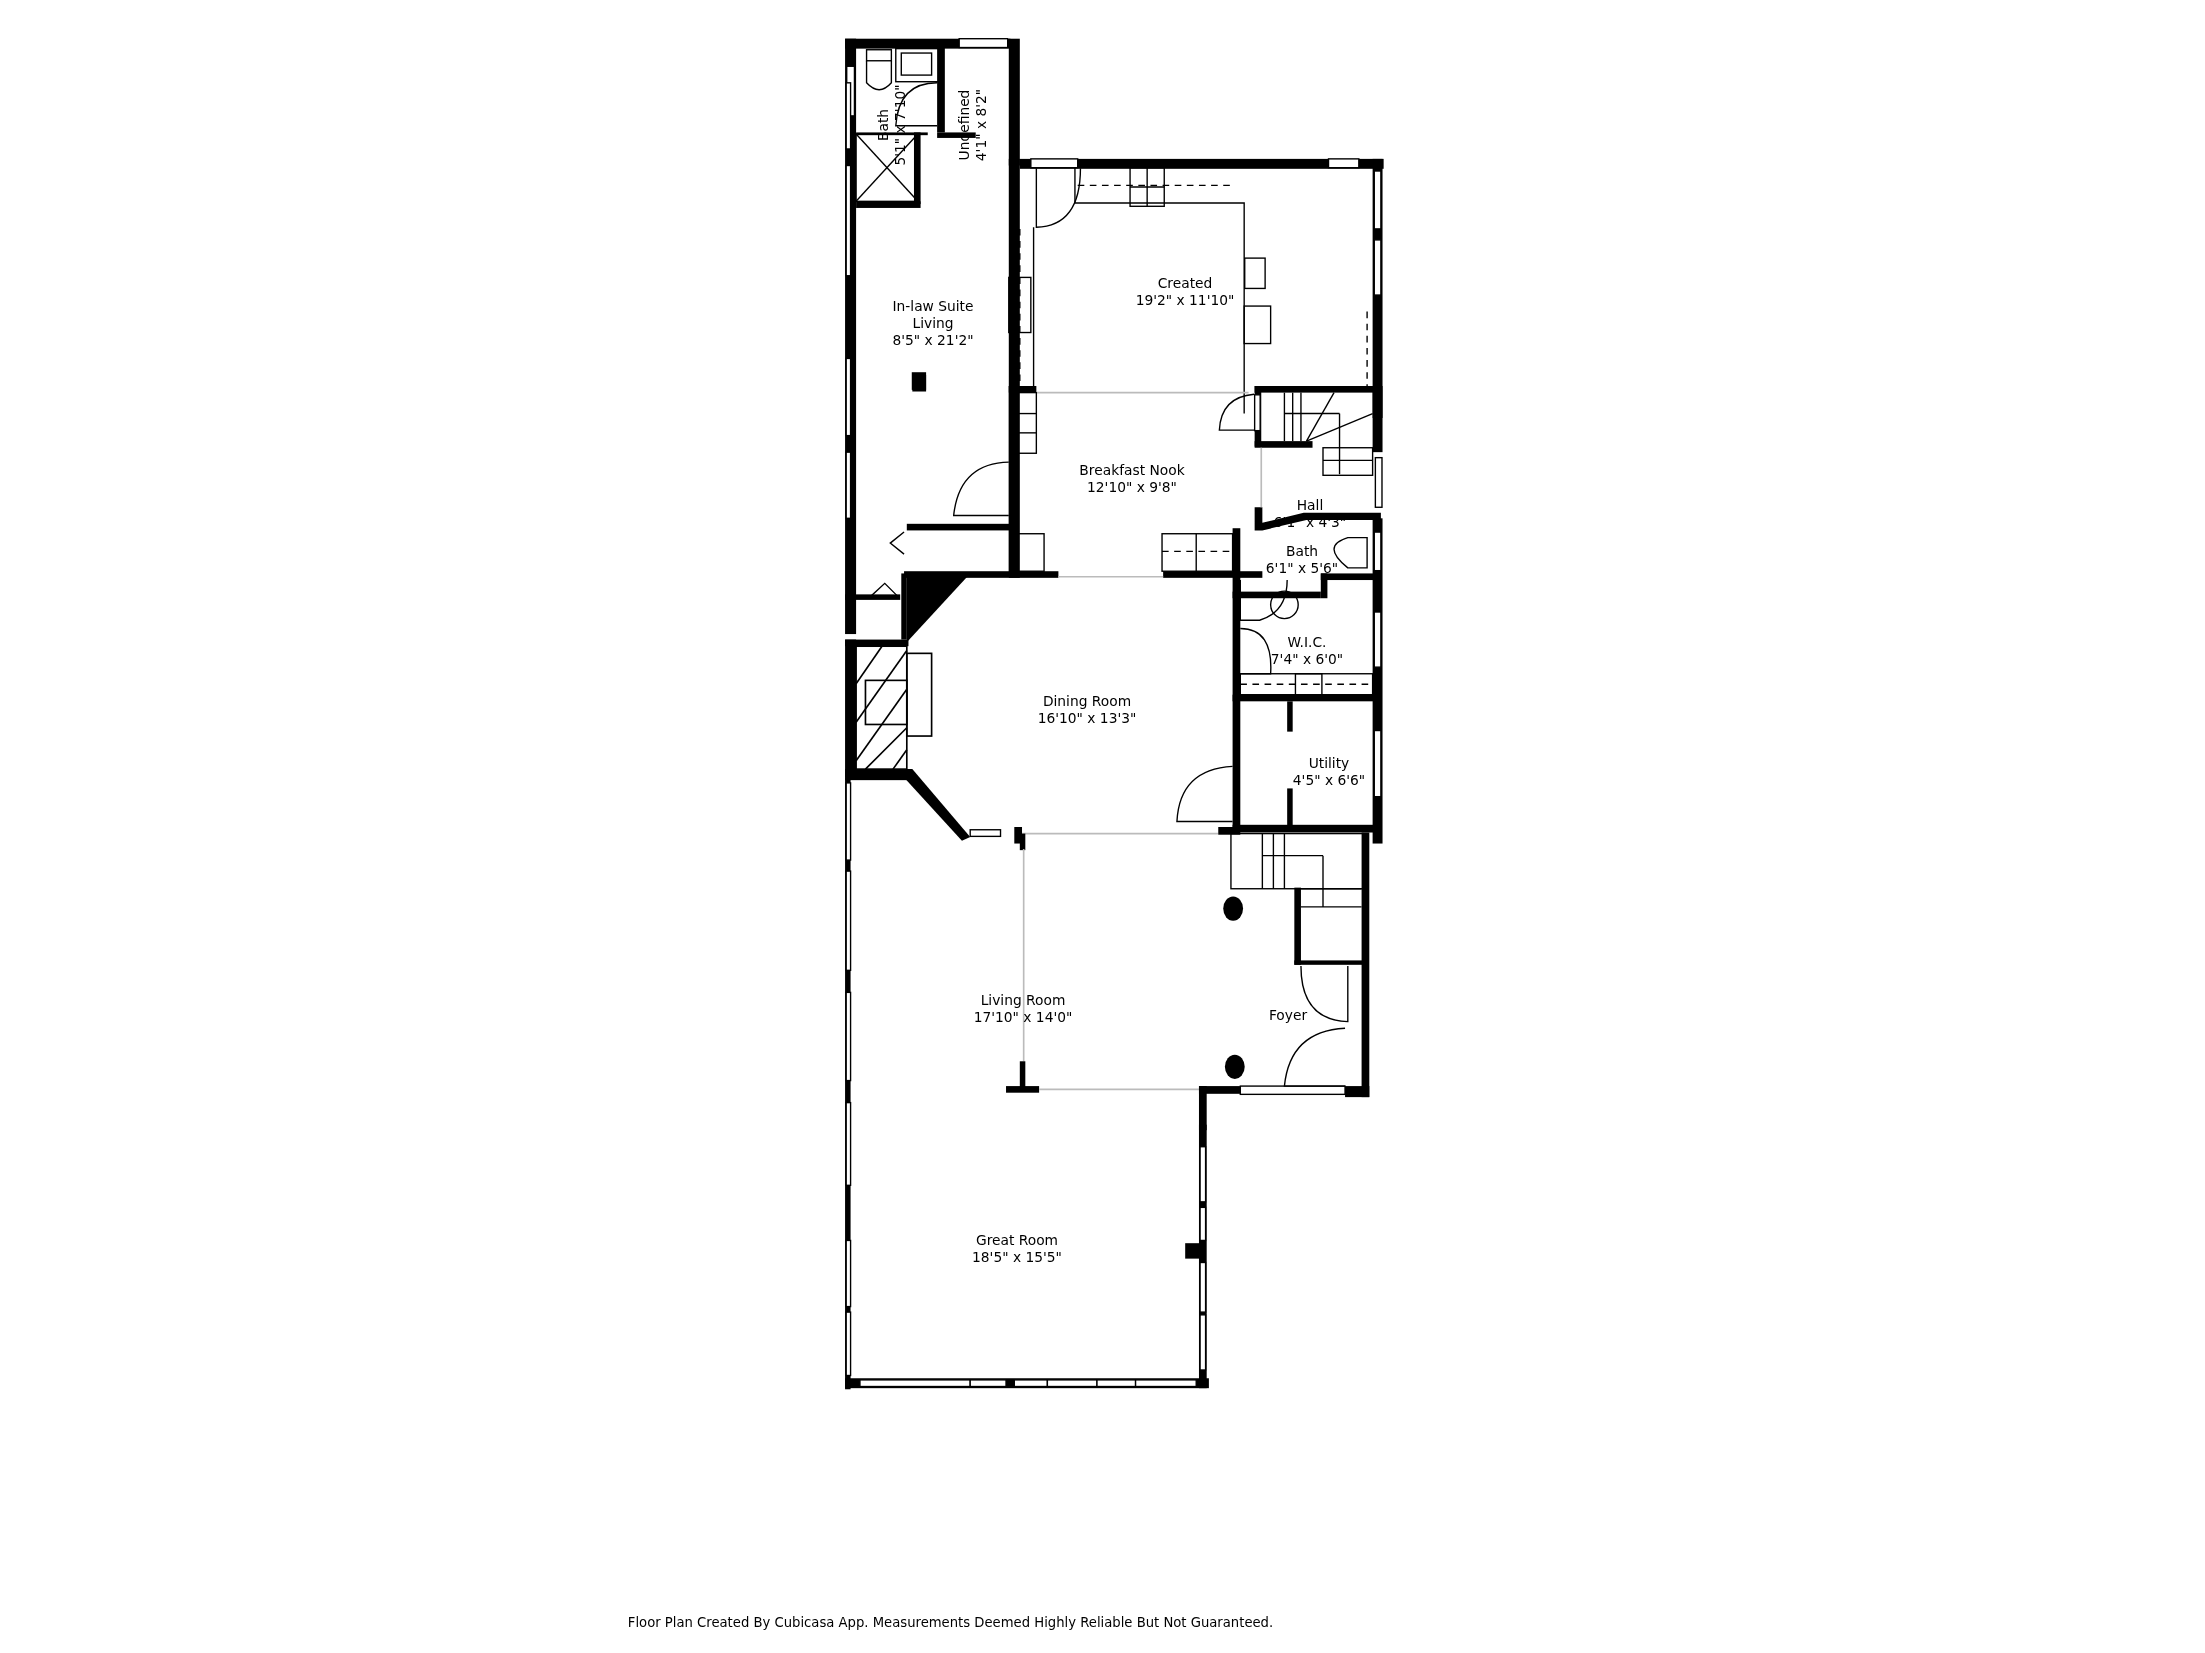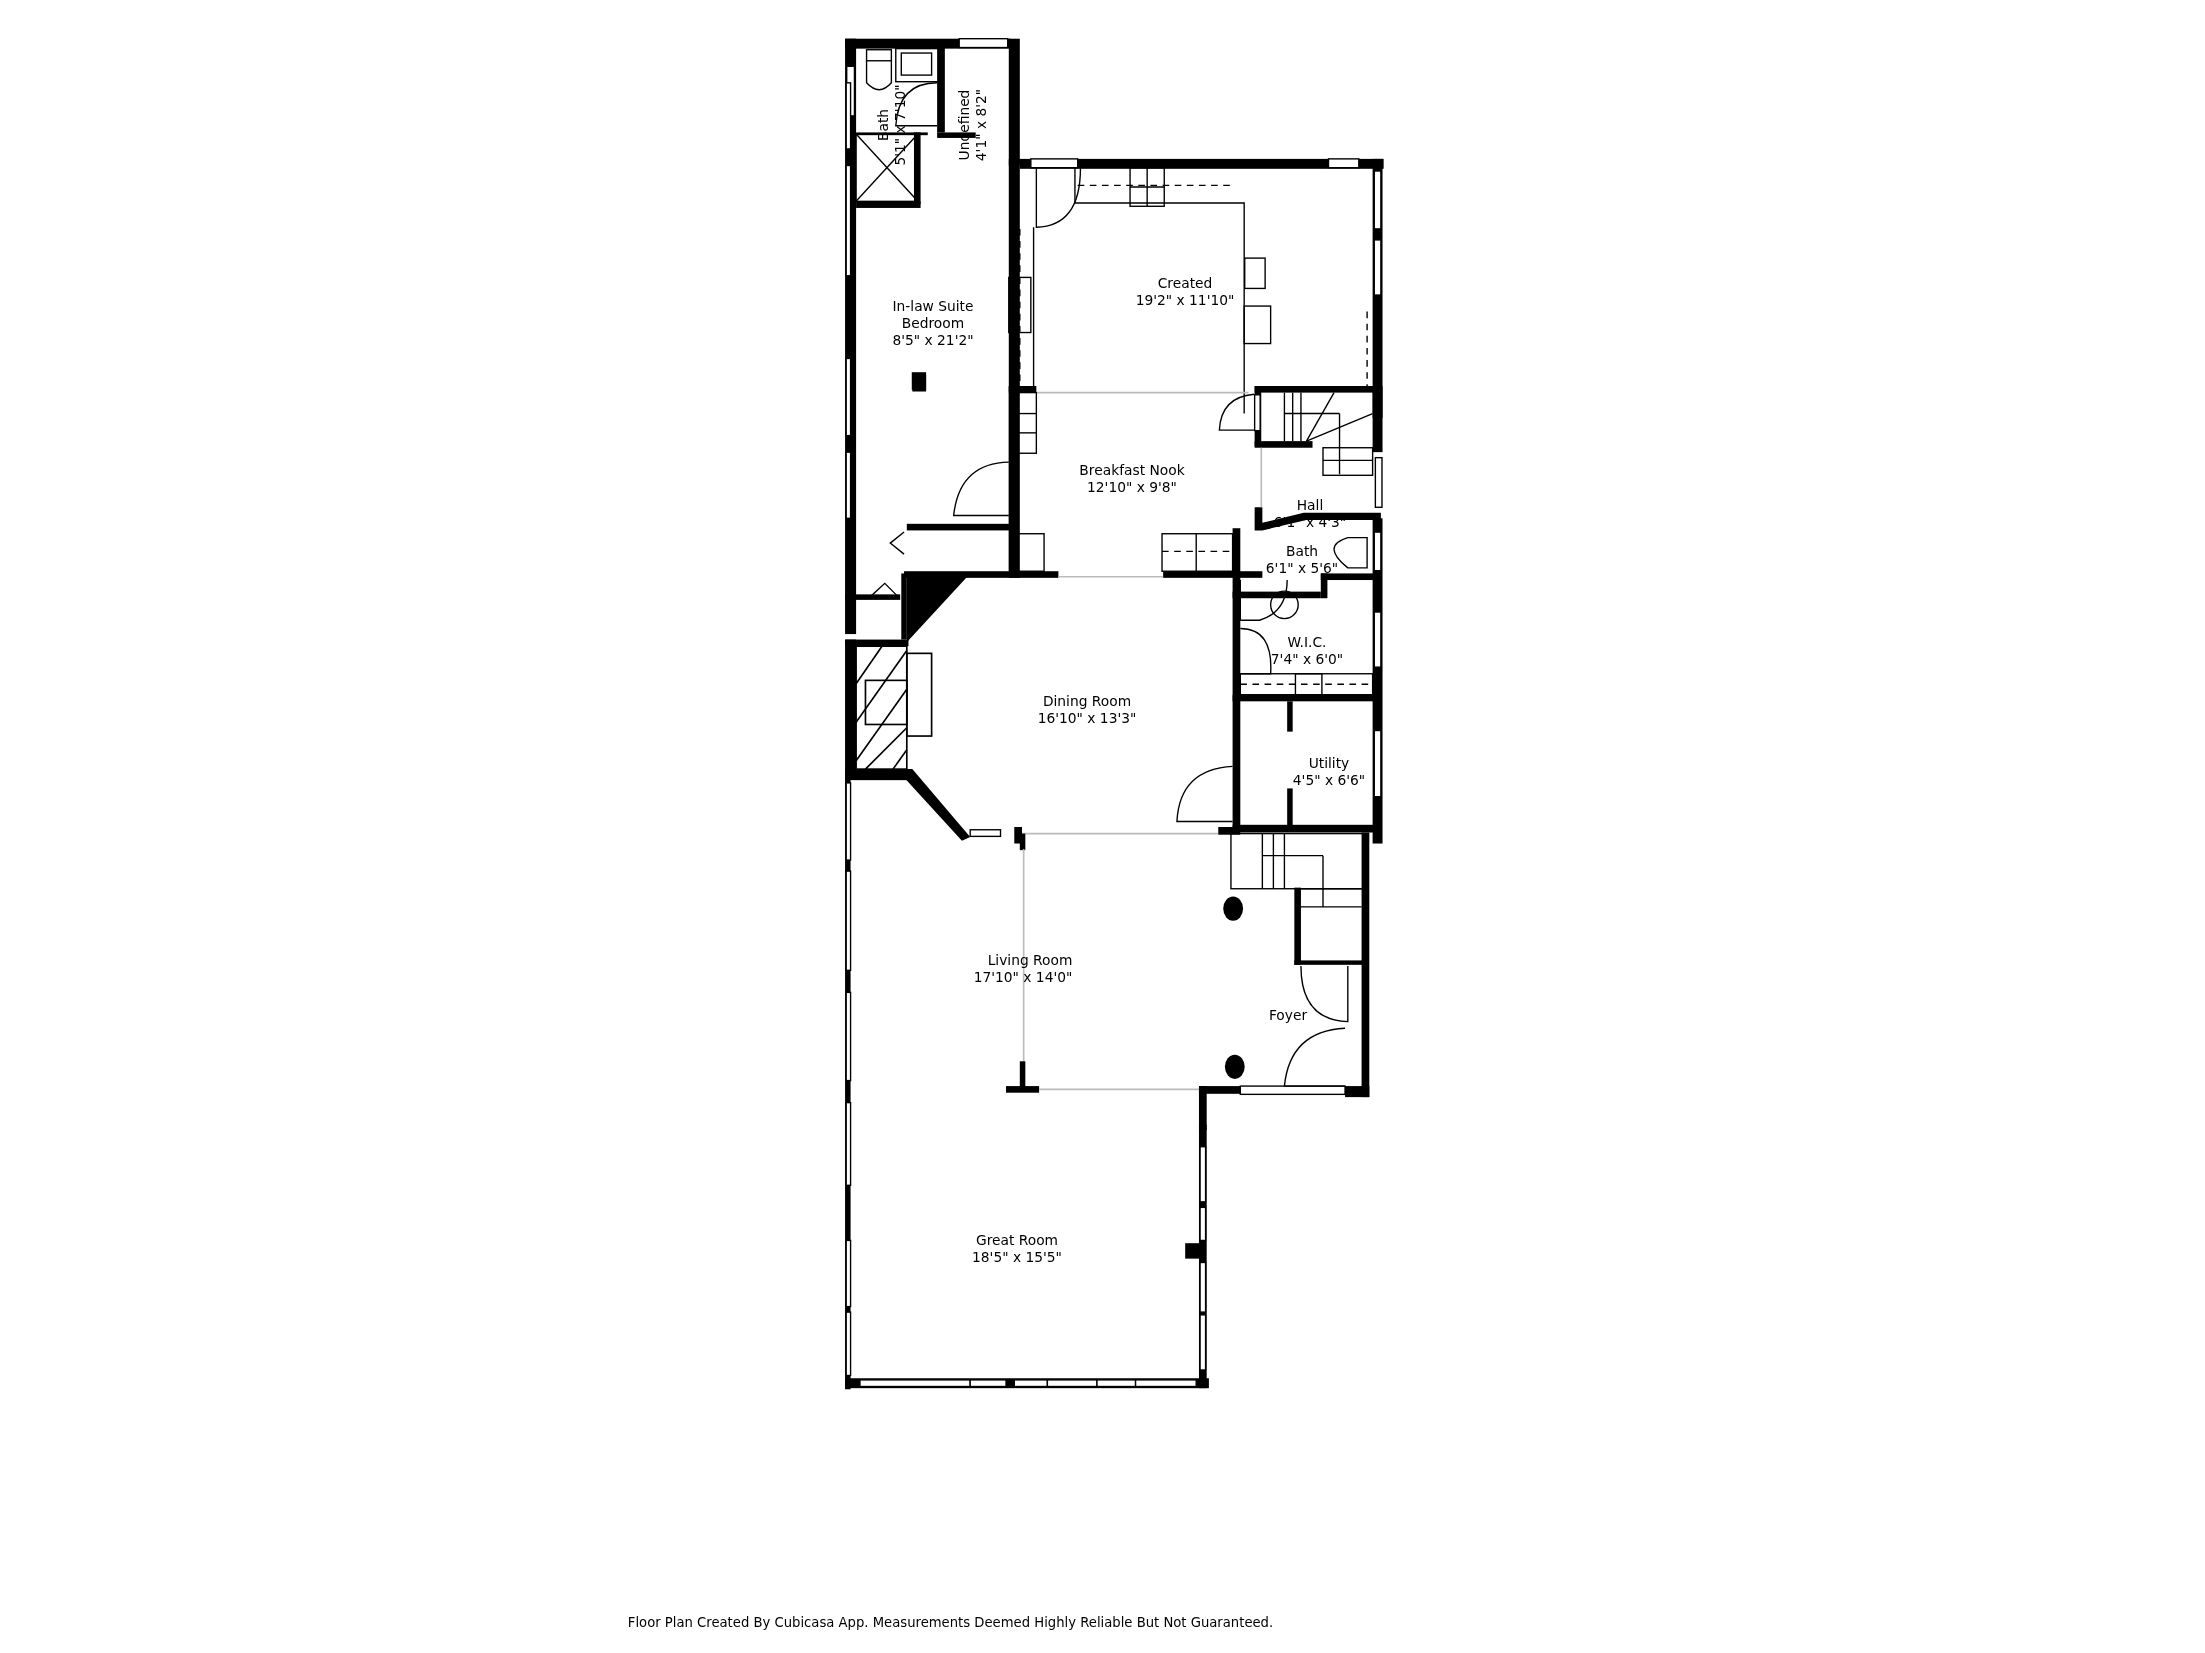--- a/index.html
+++ b/index.html
@@ -240,21 +240,21 @@
 <div class="room-label rot" style="left:892px; top:108px;">
   <span>Bath</span>
   <span>5'1" x 7'10"</span>
 </div>
 <div class="room-label rot" style="left:973px; top:108px;">
   <span>Undefined</span>
   <span>4'1" x 8'2"</span>
 </div>
 <div class="room-label" style="left:933px; top:298px;">
   <span>In-law Suite</span>
-  <span>Bedroom</span>
+  <span>Living</span>
   <span>8'5" x 21'2"</span>
 </div>
 <div class="room-label" style="left:1185px; top:275px;">
   <span>Created</span>
   <span>19'2" x 11'10"</span>
 </div>
 <div class="room-label" style="left:1132px; top:462px;">
   <span>Breakfast Nook</span>
   <span>12'10" x 9'8"</span>
 </div>
@@ -271,21 +271,21 @@
   <span>7'4" x 6'0"</span>
 </div>
 <div class="room-label" style="left:1087px; top:693px;">
   <span>Dining Room</span>
   <span>16'10" x 13'3"</span>
 </div>
 <div class="room-label" style="left:1329px; top:755px;">
   <span>Utility</span>
   <span>4'5" x 6'6"</span>
 </div>
-<div class="room-label" style="left:1023px; top:952px;text-align:right;">
+<div class="room-label" style="left:1023px; top:992px;">
   <span>Living Room</span>
   <span>17'10" x 14'0"</span>
 </div>
 <div class="room-label" style="left:1288px; top:1007px;">
   <span>Foyer</span>
 </div>
 <div class="room-label" style="left:1017px; top:1232px;">
   <span>Great Room</span>
   <span>18'5" x 15'5"</span>
 </div>

